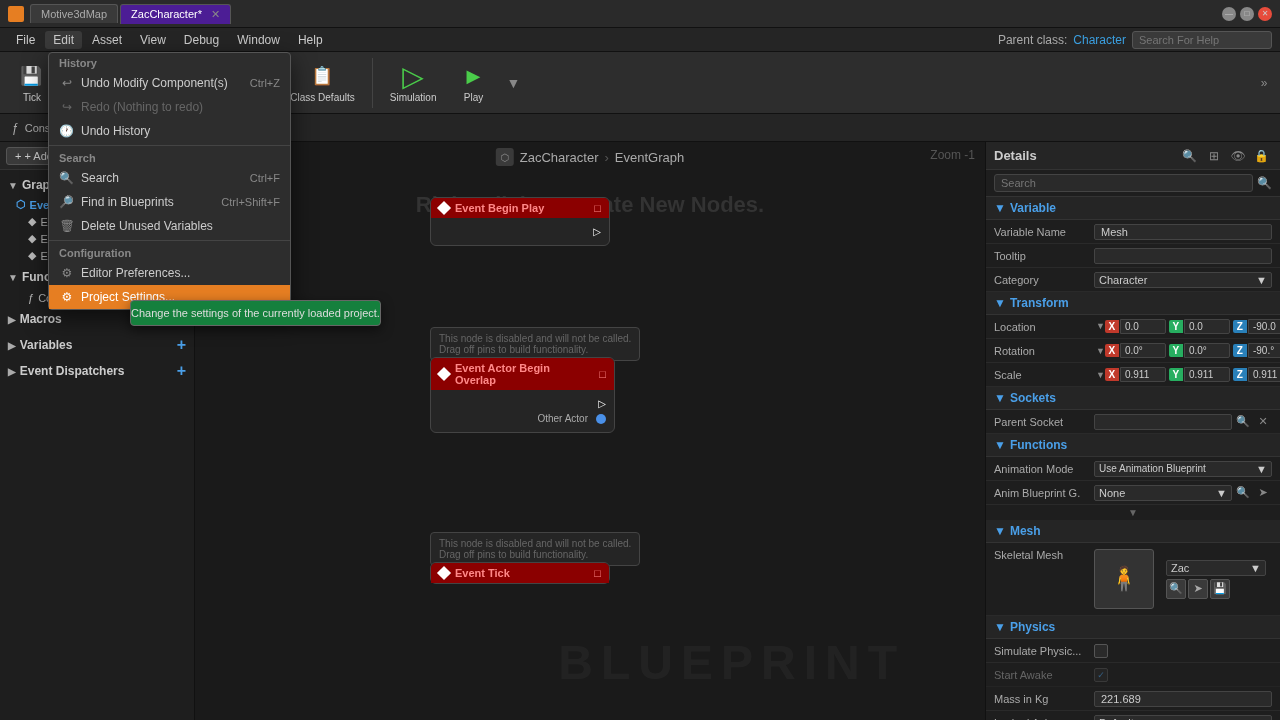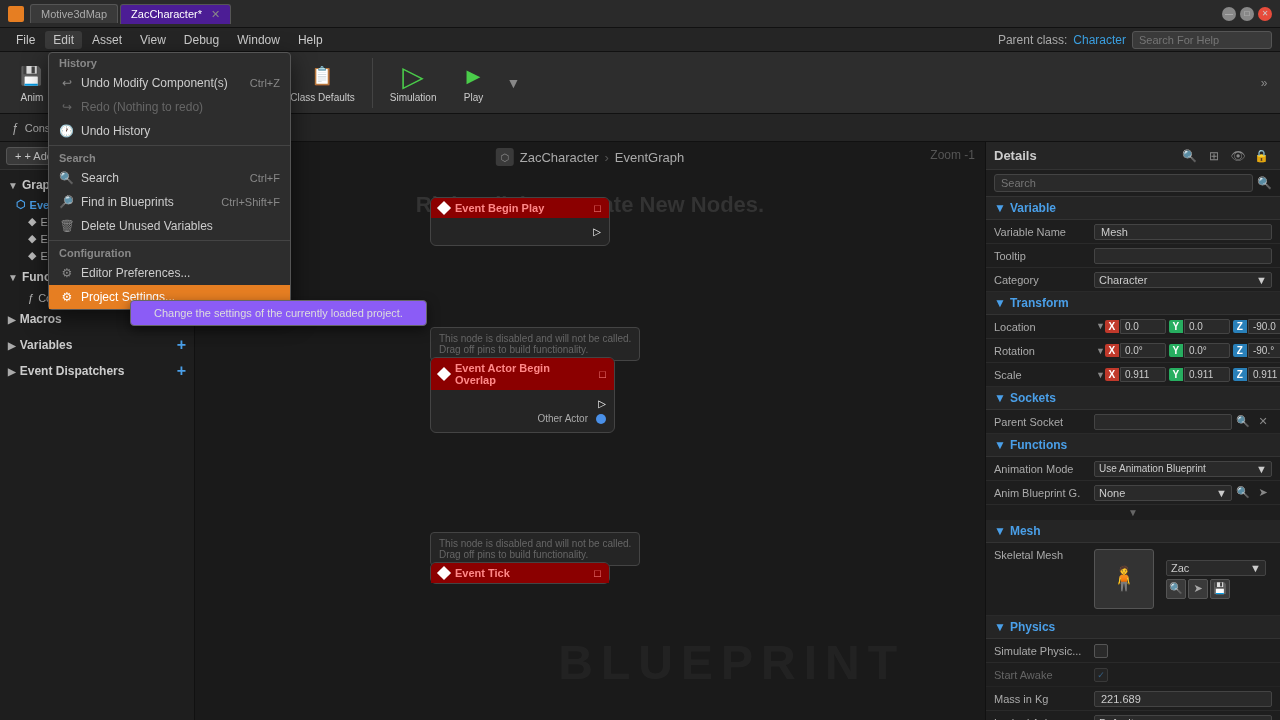--- a/index.html
+++ b/index.html
@@ -576,24 +576,24 @@
       height: 1px;
       background: #444;
       margin: 2px 0;
     }
 
     
     #tooltip-box {
       position: fixed;
       top: 300px;
       left: 130px;
-      background: #8b5cf6;
+      background: #15803d;
       border: 1px solid #666;
       border-radius: 4px;
-      padding: 6px 23px;
+      padding: 6px 0;
       font-size: 11px;
       color: #ddd;
       max-width: 300px;
       z-index: 1001;
       box-shadow: 0 4px 12px rgba(0,0,0,0.5);
     }
 
     
     ::-webkit-scrollbar { width: 6px; }
     ::-webkit-scrollbar-track { background: #1a1a1a; }
@@ -641,21 +641,21 @@
   <div id="parent-class-area">
     <span>Parent class:</span>
     <span class="class-link">Character</span>
     <input class="form-control" id="search-for-help" type="text" placeholder="Search For Help" style="">
   </div>
 </div>
 
 <div id="toolbar">
   <div class="toolbar-btn">
     <div class="icon-shape save-icon">💾</div>
-    <div class="btn-label">Anim</div>
+    <div class="btn-label">Tick</div>
   </div>
   <div class="toolbar-btn">
     <div class="icon-shape find-icon">🔍</div>
     <div class="btn-label">Find in CB</div>
   </div>
   <div class="toolbar-btn">
     <div class="icon-shape search-icon-color">🔎</div>
     <div class="btn-label">Search</div>
   </div>
   <div class="toolbar-sep"></div>

